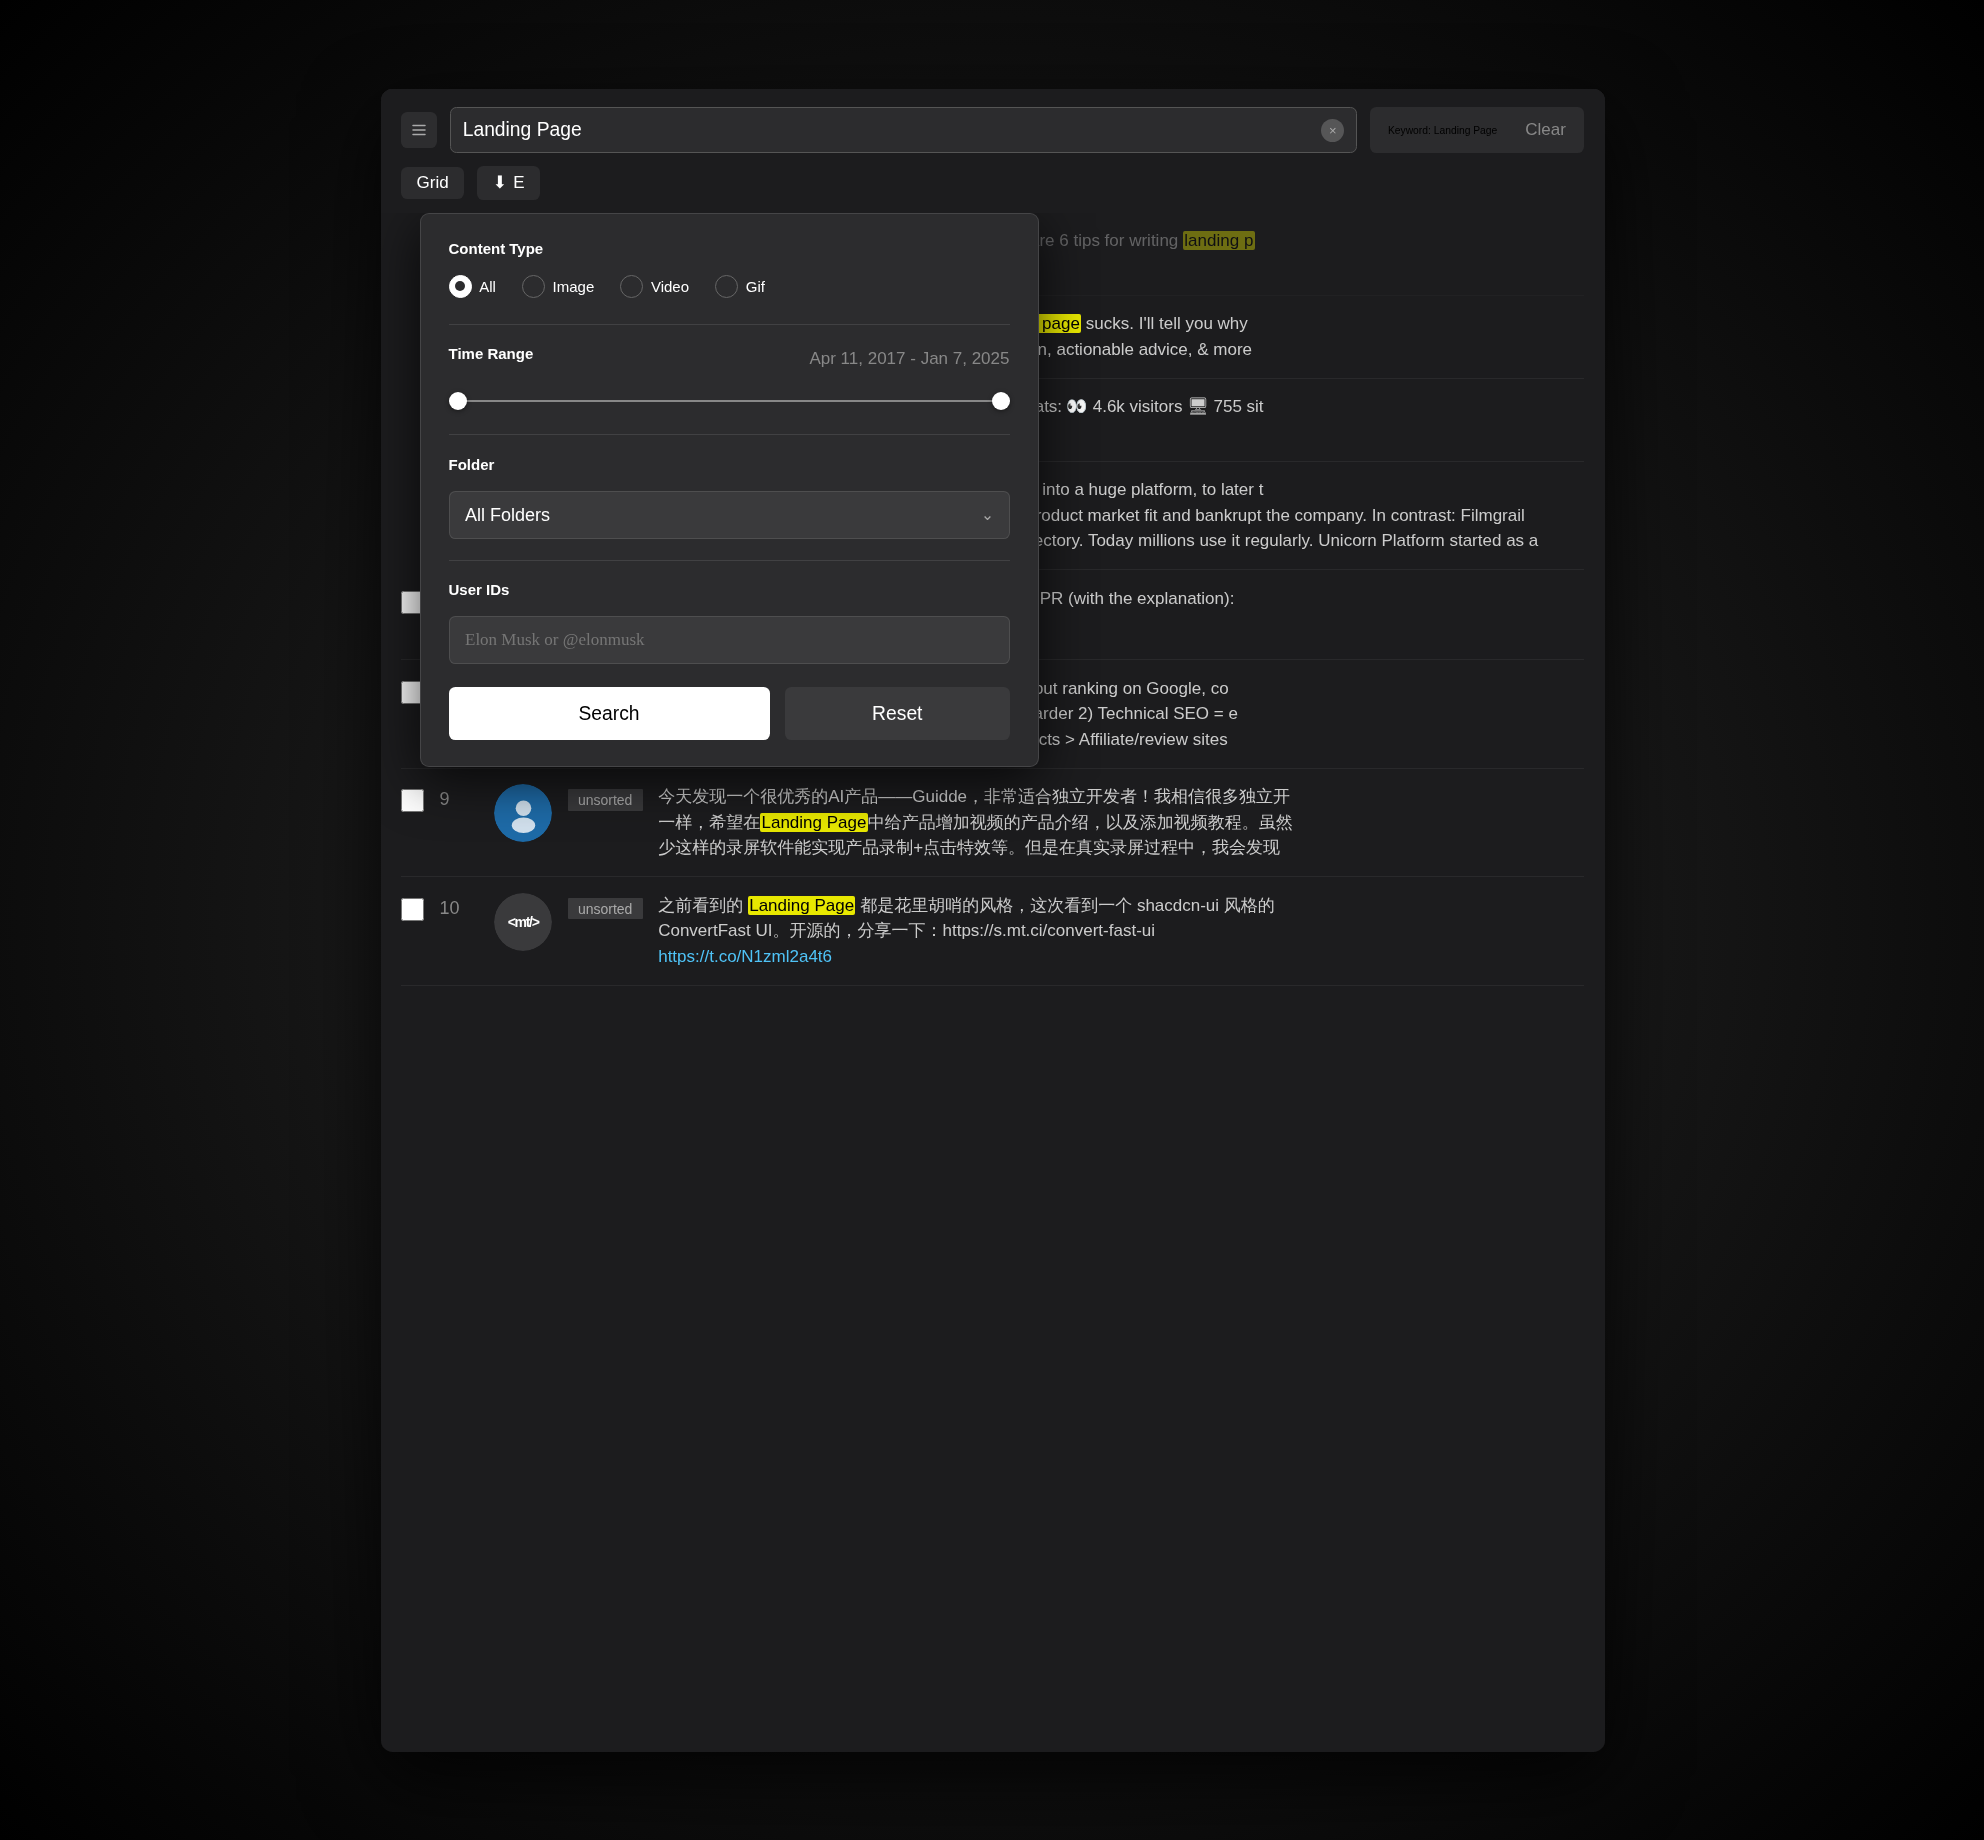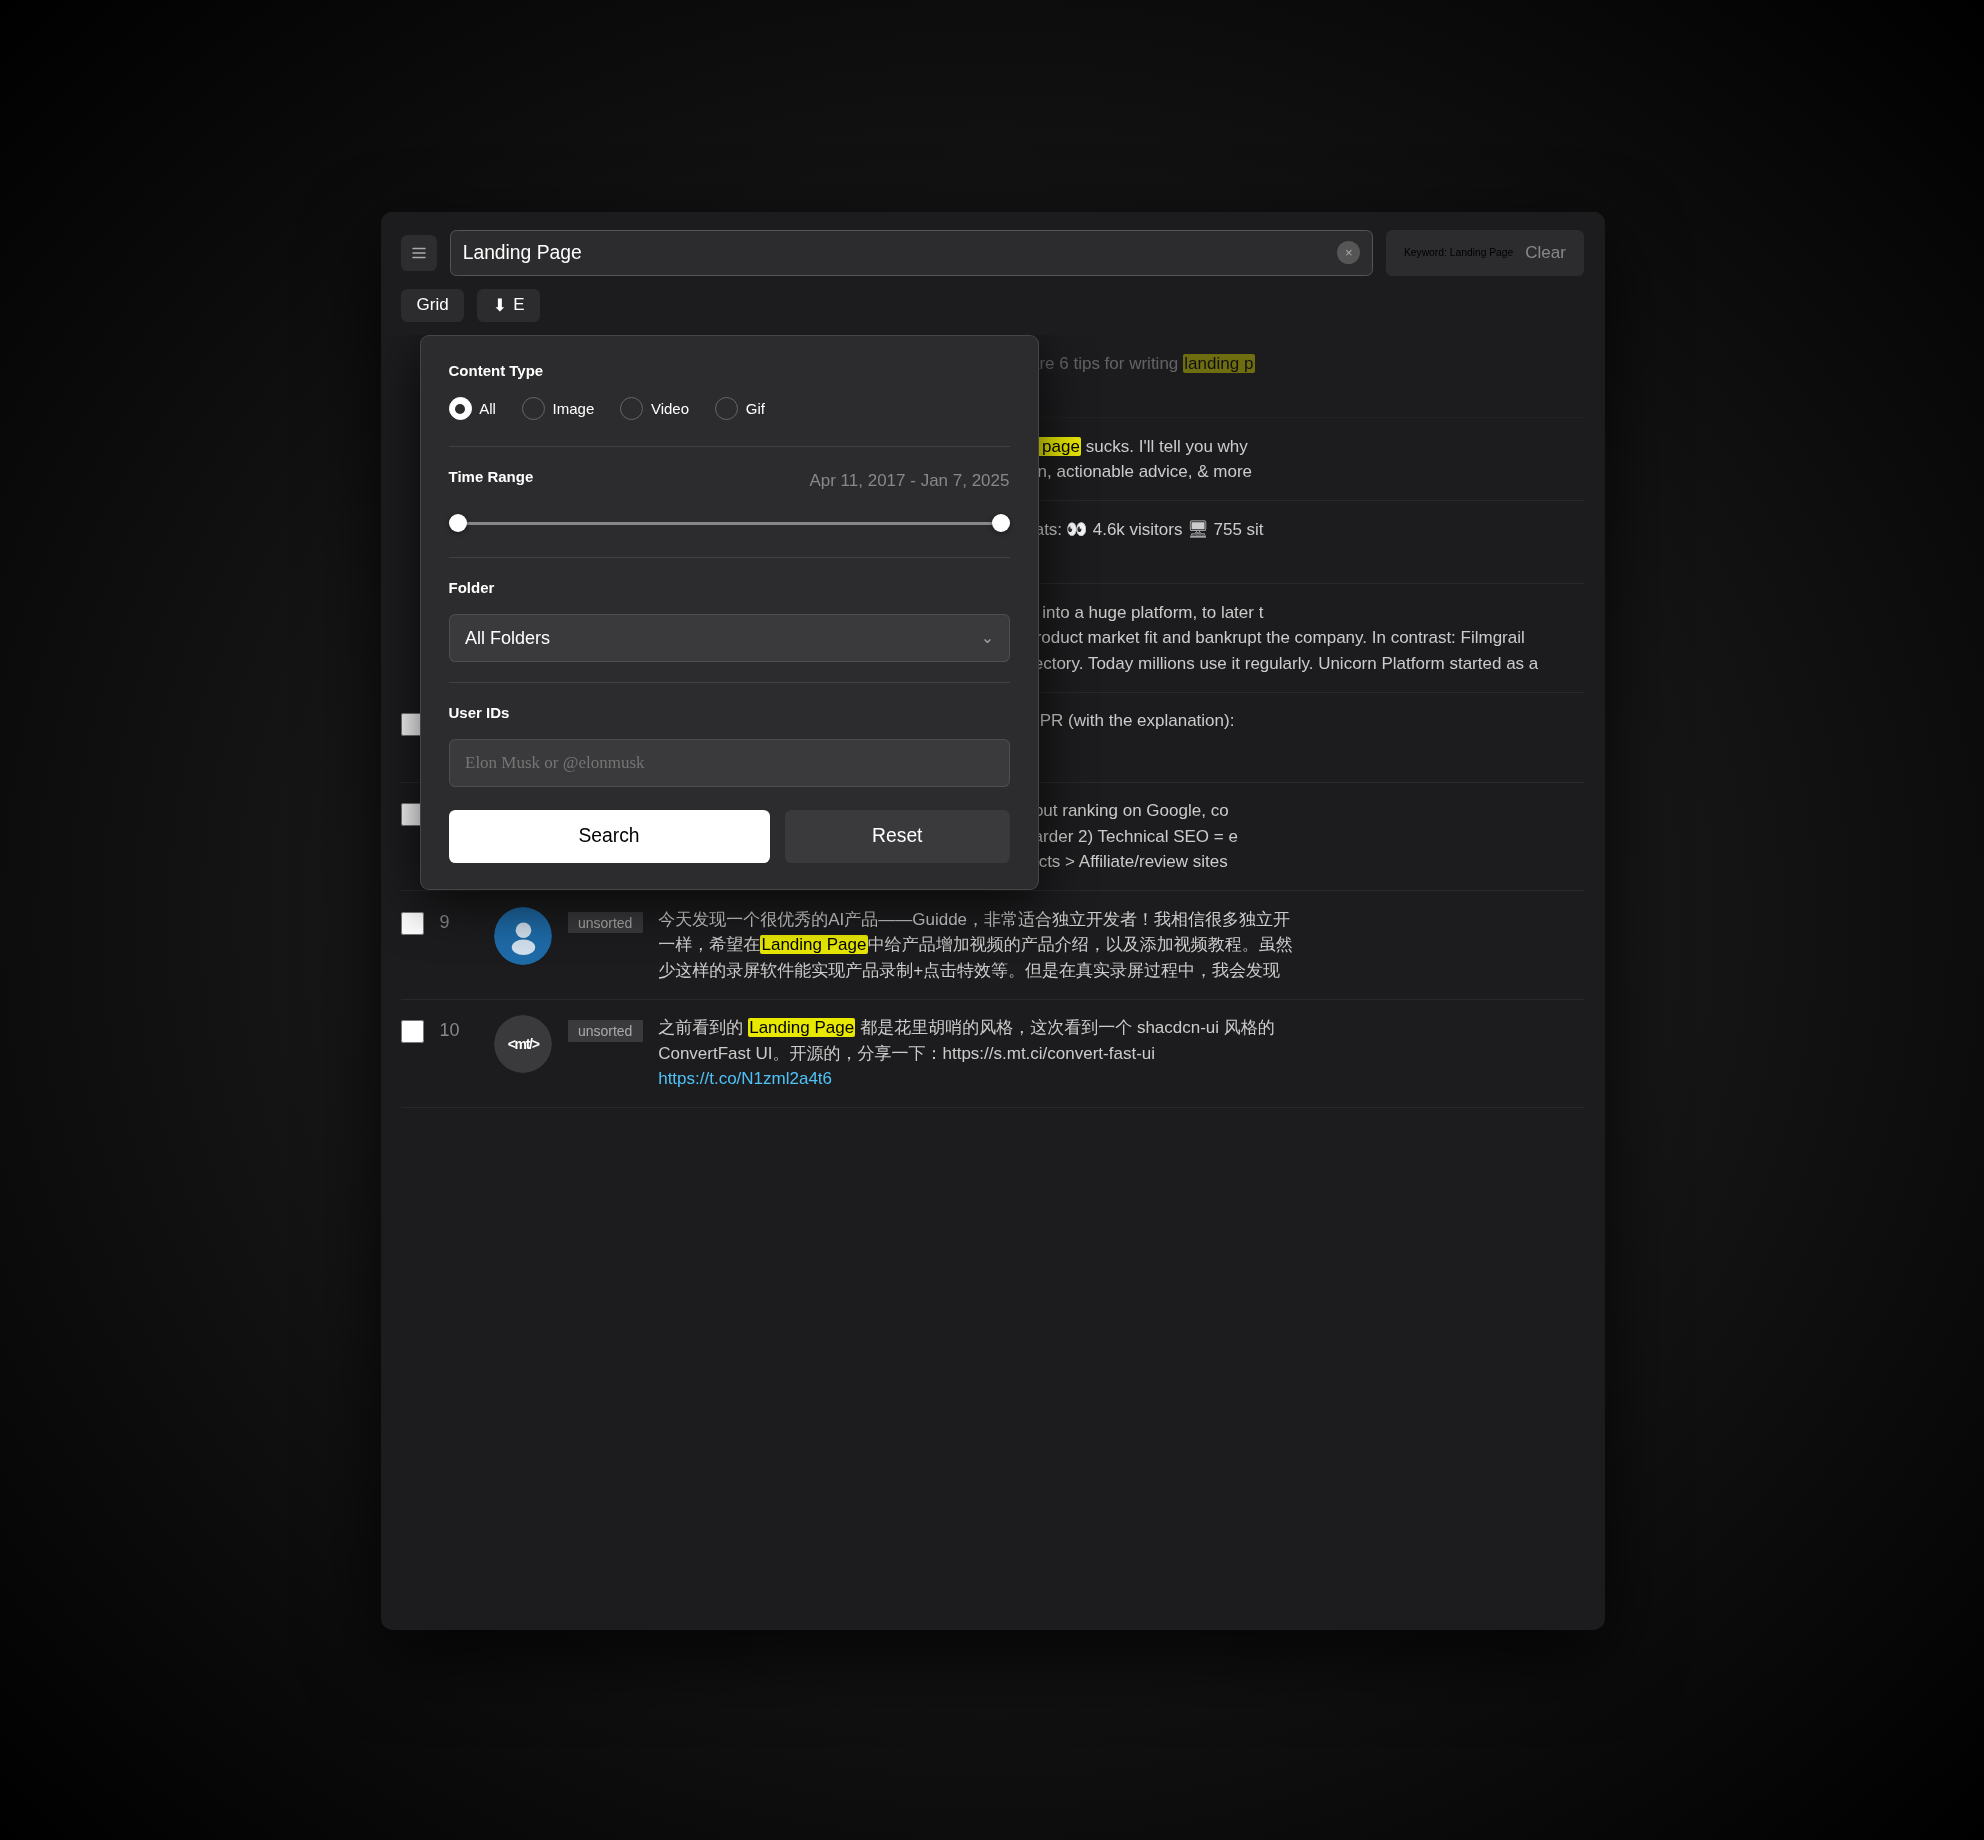--- a/index.html
+++ b/index.html
@@ -9,21 +9,21 @@
       height: 1841px;
       background: radial-gradient(ellipse at center, #2a2a2a 0%, #111 60%, #000 100%);
       display: flex;
       align-items: center;
       justify-content: center;
       font-family: -apple-system, BlinkMacSystemFont, 'SF Pro Text', 'Helvetica Neue', sans-serif;
     }
 
     .app-window {
       width: 1224px;
-      height: 1418px;
+      height: 1663px;
       background: #1c1c1e;
       border-radius: 11.6px;
       box-shadow: 0 26px 77px rgba(0,0,0,0.8), inset 0 0.6px 0 rgba(255,255,255,0.08);
       overflow: hidden;
       position: relative;
       display: flex;
       flex-direction: column;
     }
 
     
@@ -89,21 +89,21 @@
       display: flex;
       align-items: center;
       justify-content: center;
     }
 
     .keyword-badge {
       background: #2c2c2e;
       border-radius: 6.4px;
       display: flex;
       align-items: center;
-      gap: 12px;
+      gap: 28px;
       padding: 0 18px;
       height: 46px;
       flex-shrink: 0;
     }
 
     .clear-btn {
       color: #888;
       font-size: 17px;
       background: none;
       border: none;

